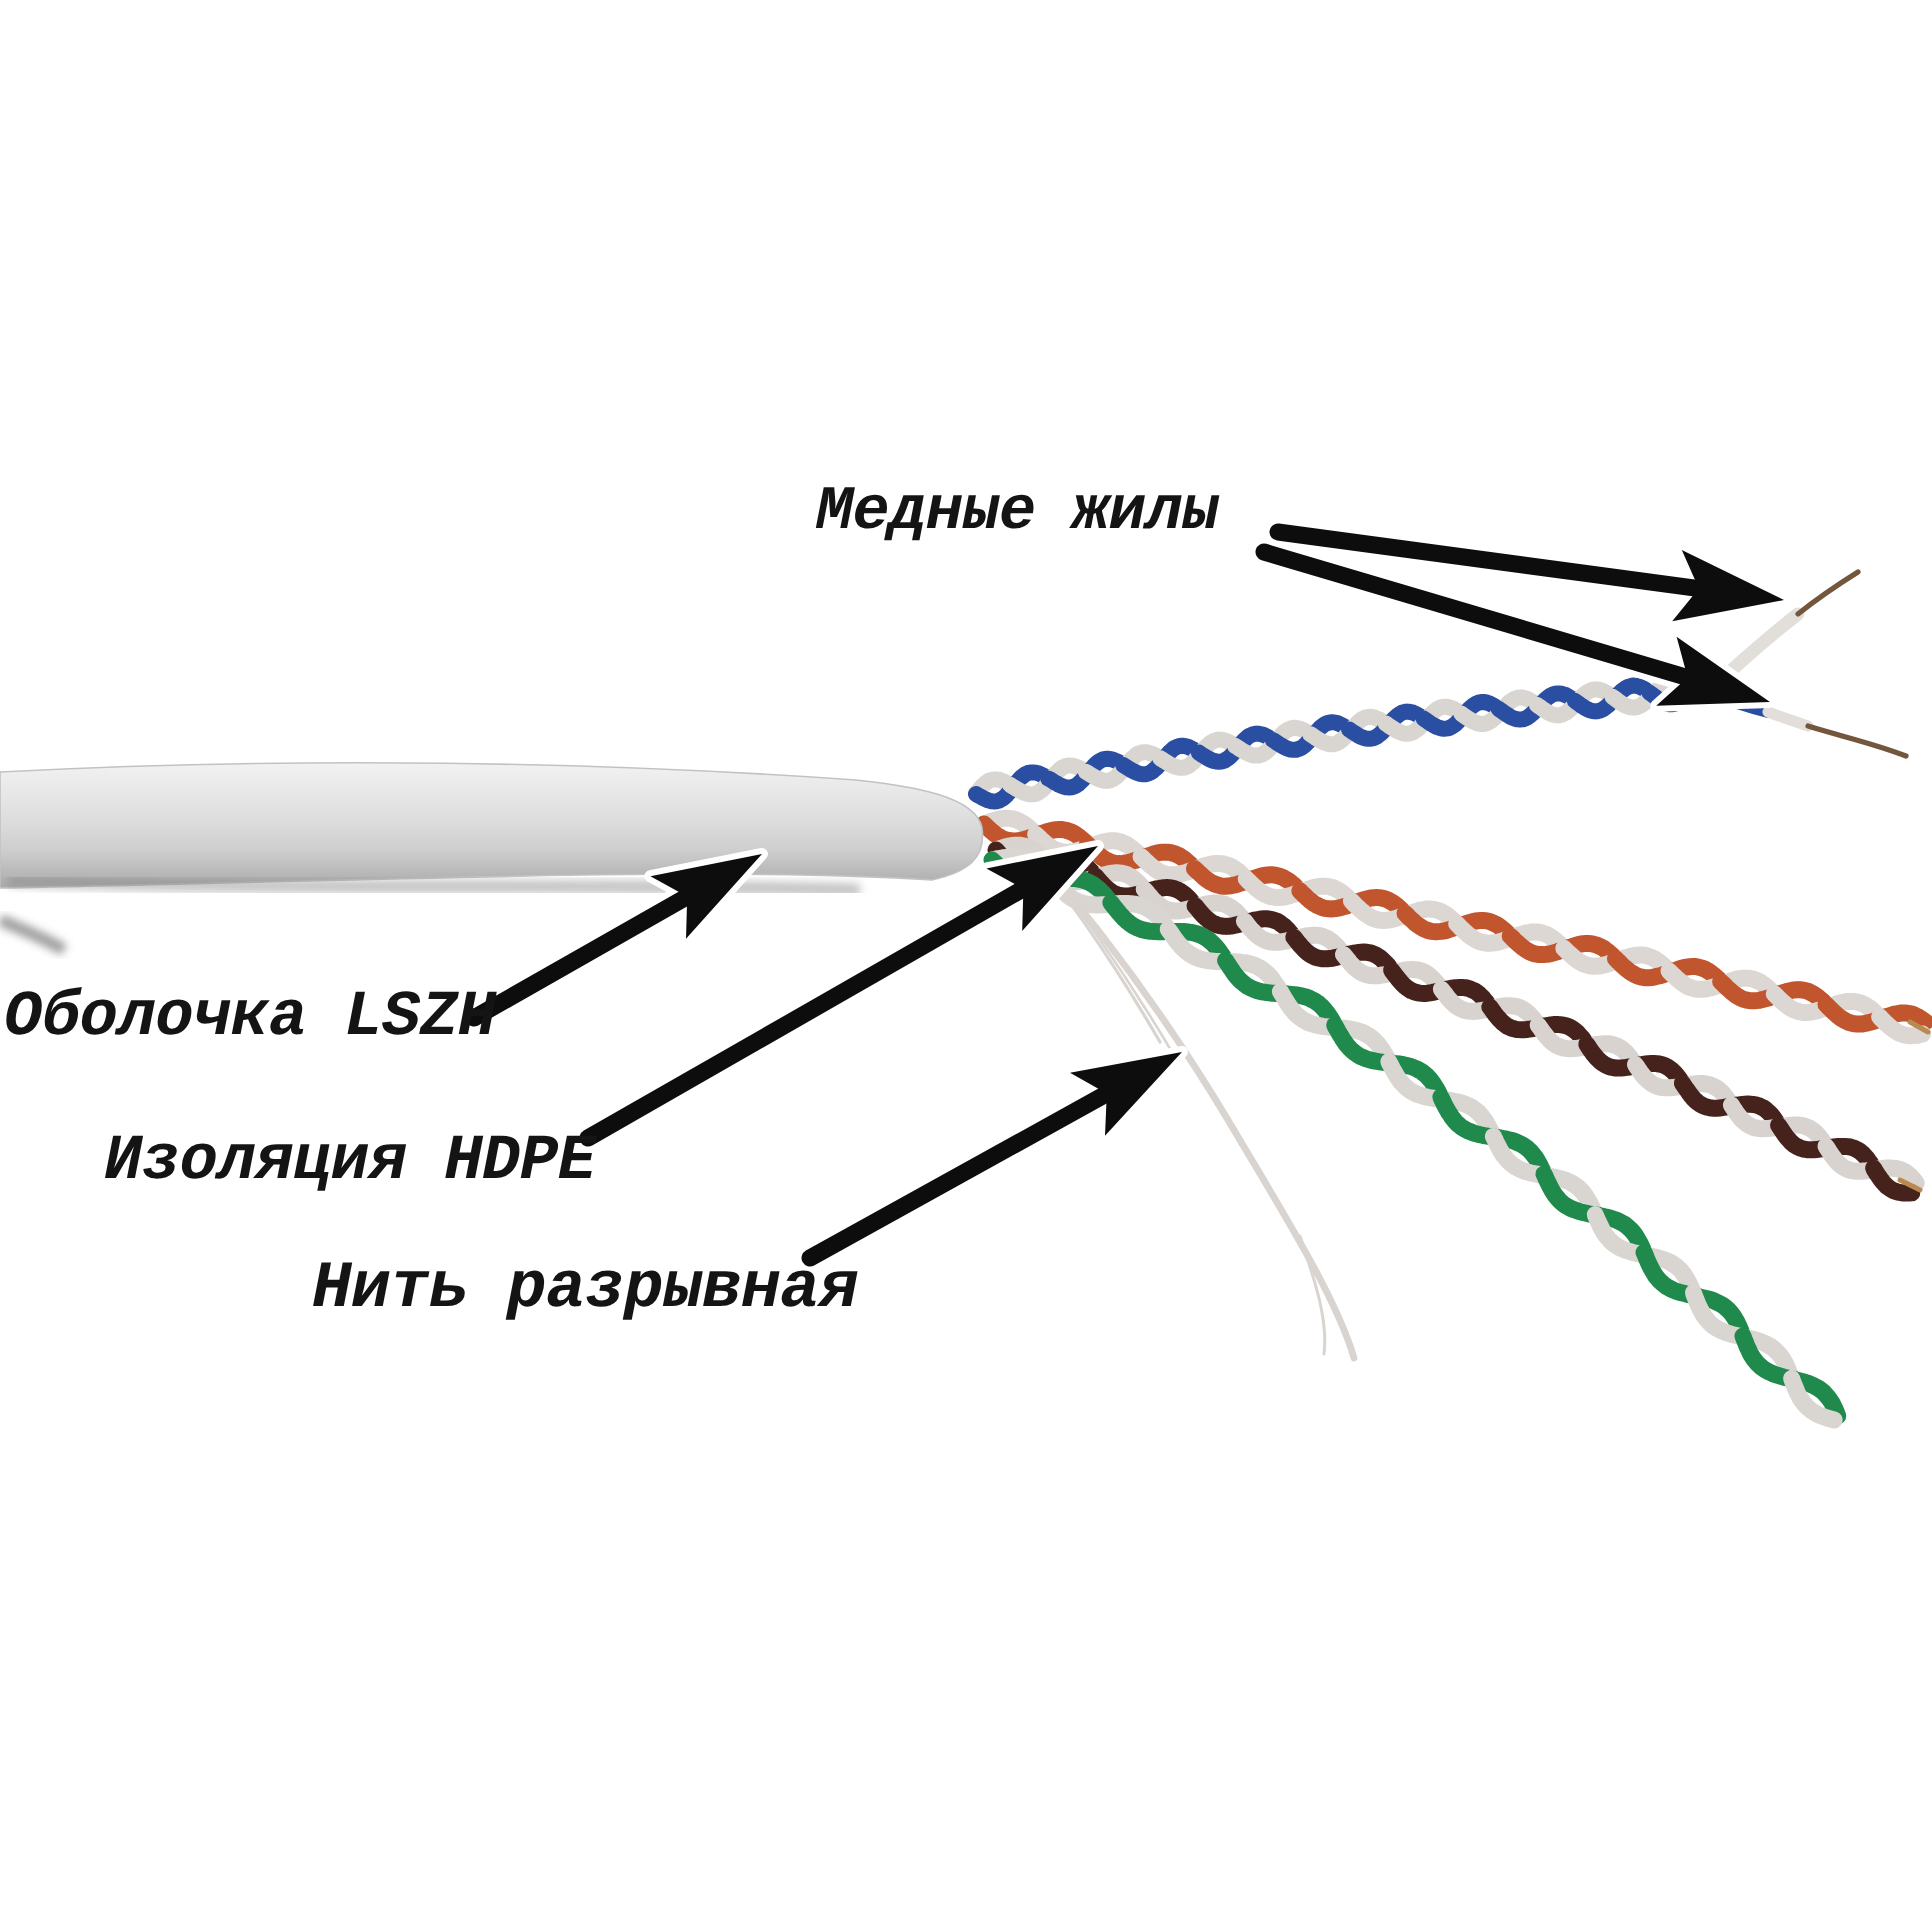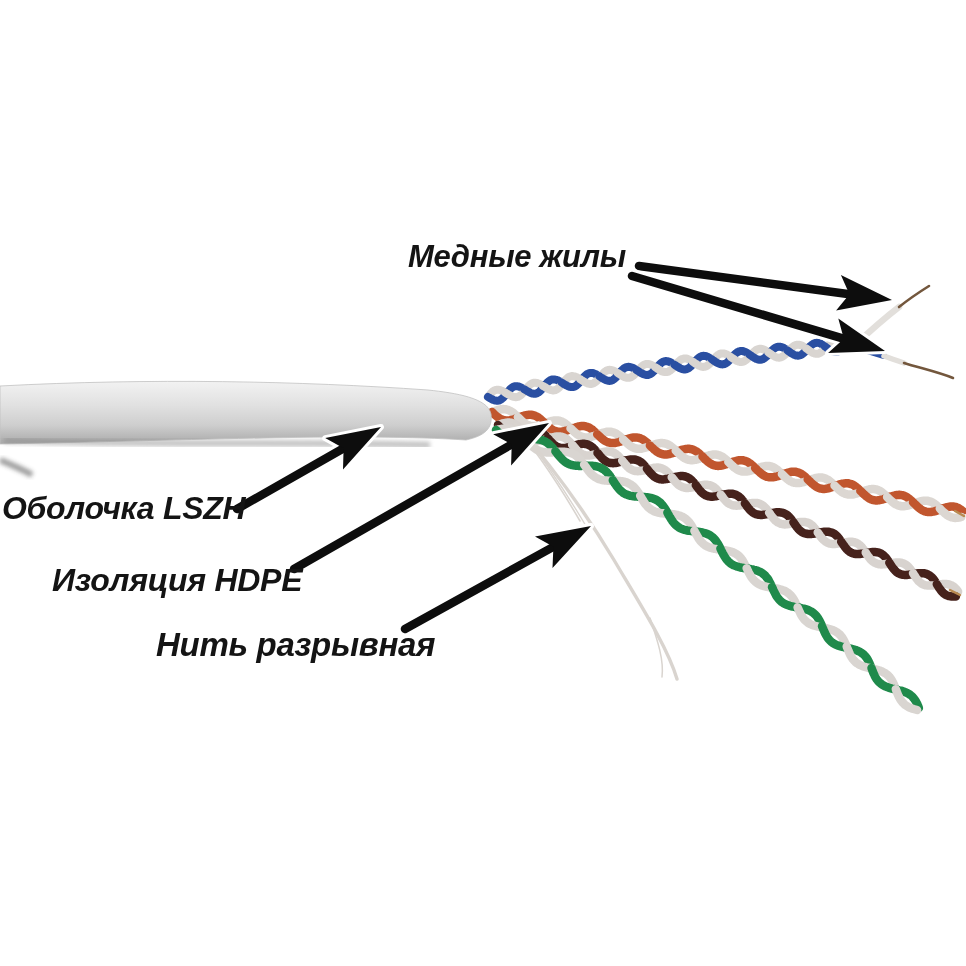--- a/index.html
+++ b/index.html
@@ -1,21 +1,21 @@
 <!DOCTYPE html>
 <html><head>
 <meta charset="utf-8">
 <style>
   html,body{margin:0;padding:0;background:#fff;}
   .stage{
     position:relative;
     width:966px;height:966px;
     background:#ffffff;
     overflow:hidden;
-    font-family:Liberation Sans, sans-serif;
+    font-family:Liberation Mono, monospace;
     text-align:center;
   }
   .diagram-svg{position:absolute;left:0;top:0;}
   .cable-label{
     position:absolute;
     font-weight:bold;
     font-style:italic;
     color:#141414;
     letter-spacing:-0.3px;
     white-space:nowrap;

